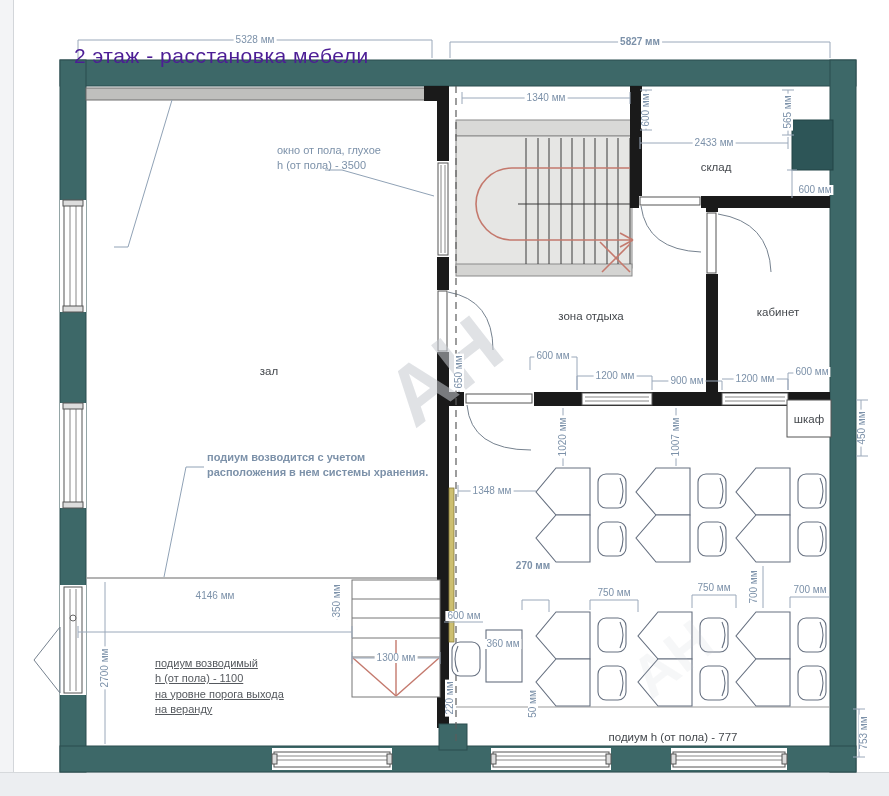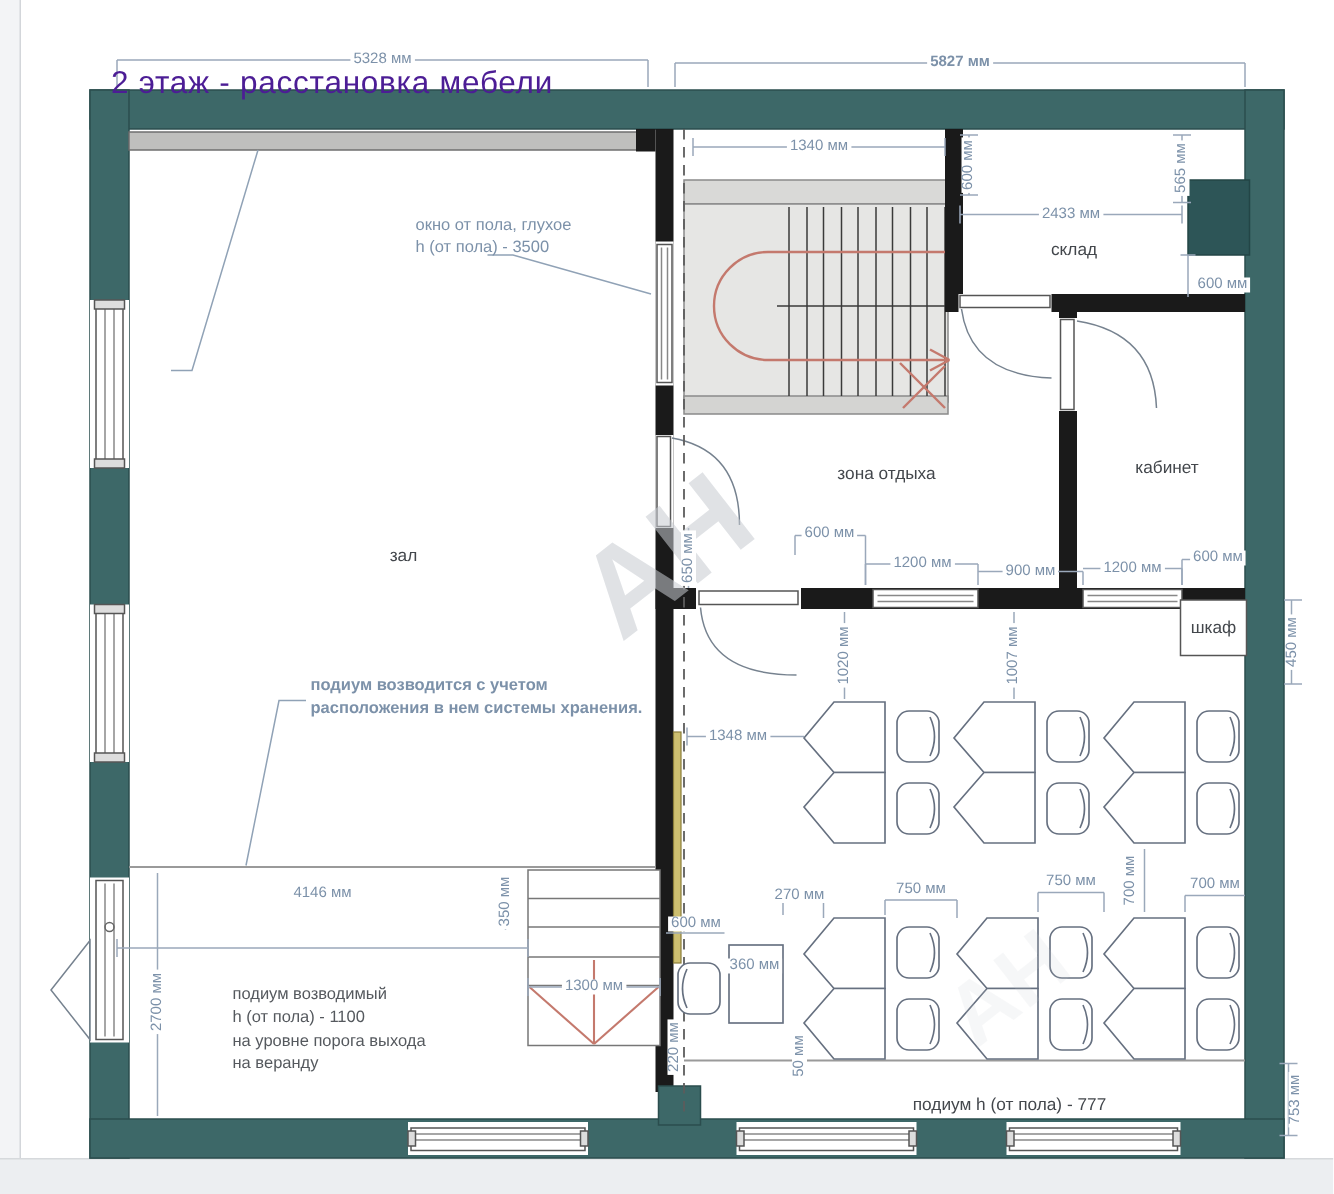--- a/index.html
+++ b/index.html
@@ -280,21 +280,21 @@
   <div class="room" style="left:591px;top:316px;">зона отдыха</div>
   <div class="room" style="left:716px;top:167px;">склад</div>
   <div class="room" style="left:778px;top:312px;">кабинет</div>
   <div class="room" style="left:809px;top:419px;">шкаф</div>
   <div class="room" style="left:673px;top:737px;">подиум h (от пола) - 777</div>
 
   <div class="ann" style="left:277px;top:143px;">окно от пола, глухое
 h (от пола) - 3500</div>
   <div class="ann" style="left:207px;top:450px;font-weight:bold;">подиум возводится с учетом
 расположения в нем системы хранения.</div>
-  <div class="ann dark" style="left:155px;top:656px;">подиум возводимый
+  <div class="ann dark" style="left:155px;top:656px;text-decoration:underline;">подиум возводимый
 h (от пола) - 1100
 на уровне порога выхода
 на веранду</div>
 
   <div class="dim" style="left:255px;top:40px;">5328 мм</div>
   <div class="dim" style="left:640px;top:42px;font-weight:bold;">5827 мм</div>
   <div class="dim" style="left:546px;top:98px;">1340 мм</div>
   <div class="dim v" style="left:646px;top:110px;">600 мм</div>
   <div class="dim v" style="left:788px;top:112px;">565 мм</div>
   <div class="dim" style="left:714px;top:143px;">2433 мм</div>
@@ -302,21 +302,21 @@
   <div class="dim" style="left:553px;top:356px;">600 мм</div>
   <div class="dim" style="left:615px;top:376px;">1200 мм</div>
   <div class="dim" style="left:687px;top:381px;">900 мм</div>
   <div class="dim" style="left:755px;top:379px;">1200 мм</div>
   <div class="dim" style="left:812px;top:372px;">600 мм</div>
   <div class="dim v" style="left:459px;top:372px;">650 мм</div>
   <div class="dim v" style="left:862px;top:428px;">450 мм</div>
   <div class="dim v" style="left:563px;top:437px;">1020 мм</div>
   <div class="dim v" style="left:676px;top:437px;">1007 мм</div>
   <div class="dim" style="left:492px;top:491px;">1348 мм</div>
-  <div class="dim" style="left:533px;top:597px;">270 мм</div>
+  <div class="dim" style="left:533px;top:566px;font-weight:bold;">270 мм</div>
   <div class="dim" style="left:614px;top:593px;">750 мм</div>
   <div class="dim" style="left:714px;top:588px;">750 мм</div>
   <div class="dim v" style="left:754px;top:587px;">700 мм</div>
   <div class="dim" style="left:810px;top:590px;">700 мм</div>
   <div class="dim" style="left:464px;top:616px;">600 мм</div>
   <div class="dim" style="left:503px;top:644px;">360 мм</div>
   <div class="dim v" style="left:450px;top:698px;">220 мм</div>
   <div class="dim v" style="left:533px;top:704px;">50 мм</div>
   <div class="dim v" style="left:337px;top:601px;">350 мм</div>
   <div class="dim" style="left:215px;top:596px;">4146 мм</div>

